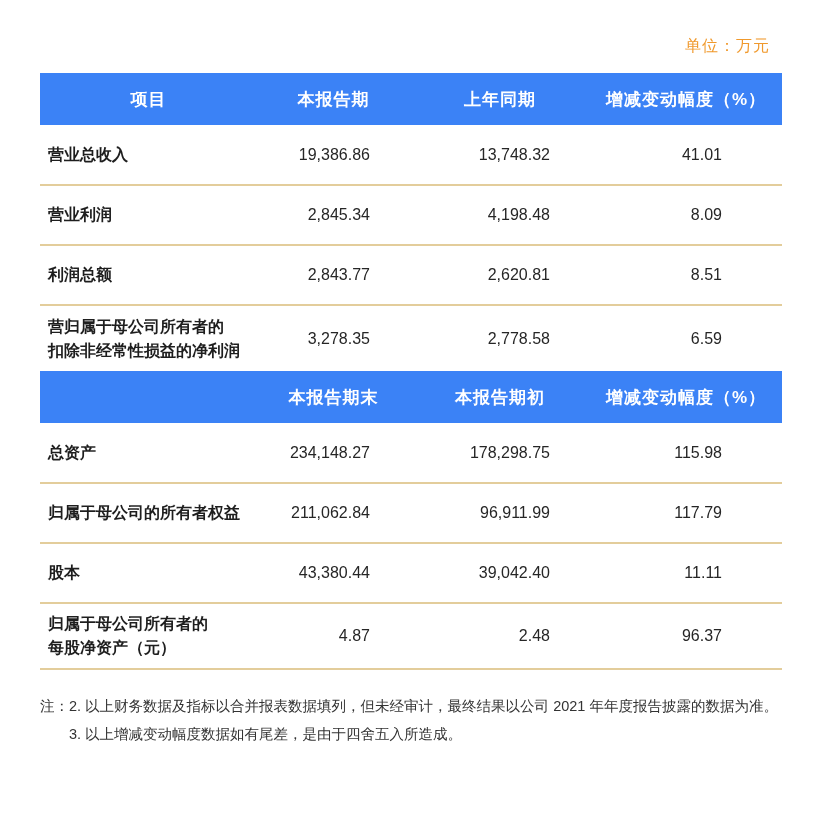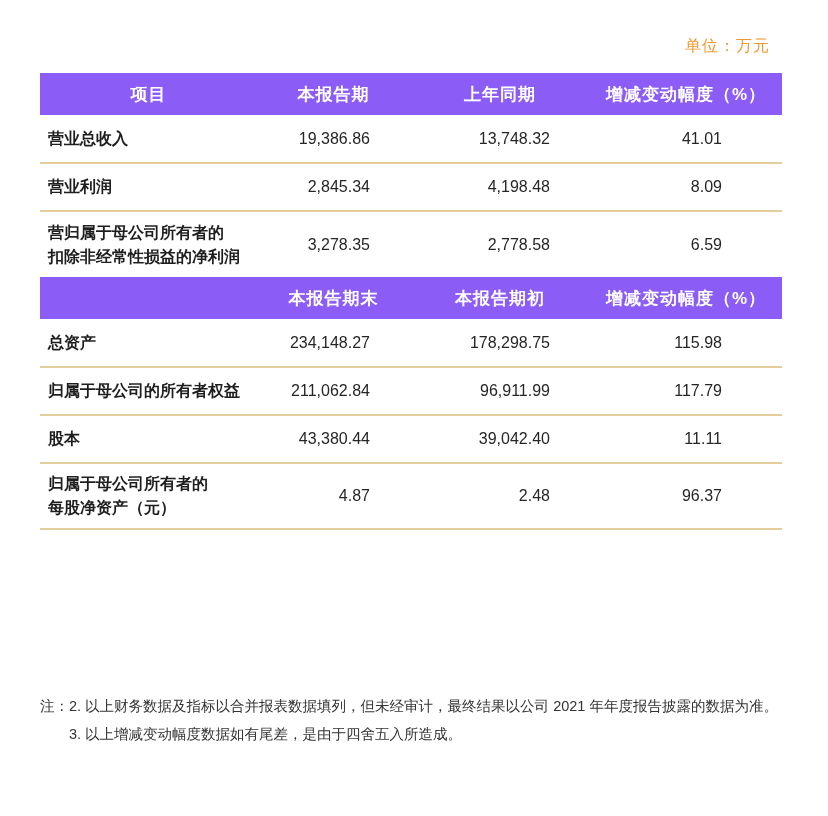--- a/index.html
+++ b/index.html
@@ -19,28 +19,28 @@
   table.fin-table {
     position: absolute; top: 73px; left: 40px; width: 742px;
     border-collapse: collapse; table-layout: fixed;
   }
   col.c1 { width: 217px; }
   col.c2 { width: 153px; }
   col.c3 { width: 180px; }
   col.c4 { width: 192px; }
 
   tr.head-row th {
-    background: #8b5cf6; color: #ffffff;
+    background: #3b82f6; color: #ffffff;
     font-weight: bold; font-size: 17px;
-    height: 42px; text-align: center;
+    height: 52px; text-align: center;
     letter-spacing: 1px;
   }
   td {
     font-size: 16px; color: #2a2a2a;
-    height: 48px; vertical-align: middle;
+    height: 60px; vertical-align: middle;
     background: #ffffff;
   }
   tr.data-row td { border-bottom: 2px solid #E3CD9B; }
   tr.no-border td { border-bottom: none; }
   tr.tall td { height: 66px; }
 
   td.label {
     text-align: left; padding-left: 8px;
     font-weight: bold; color: #1e1e1e;
     white-space: pre-line; line-height: 1.5;
@@ -87,20 +87,26 @@
         <td class="num n4">41.01</td>
       </tr>
 
       <tr class="data-row">
         <td class="label">营业利润</td>
         <td class="num n2">2,845.34</td>
         <td class="num n3">4,198.48</td>
         <td class="num n4">8.09</td>
       </tr>
 
+      <tr class="data-row">
+        <td class="label">利润总额</td>
+        <td class="num n2">2,843.77</td>
+        <td class="num n3">2,620.81</td>
+        <td class="num n4">8.51</td>
+      </tr>
 
       <tr class="data-row no-border tall">
         <td class="label">营归属于母公司所有者的
 扣除非经常性损益的净利润</td>
         <td class="num n2">3,278.35</td>
         <td class="num n3">2,778.58</td>
         <td class="num n4">6.59</td>
       </tr>
 
       <tr class="head-row">

